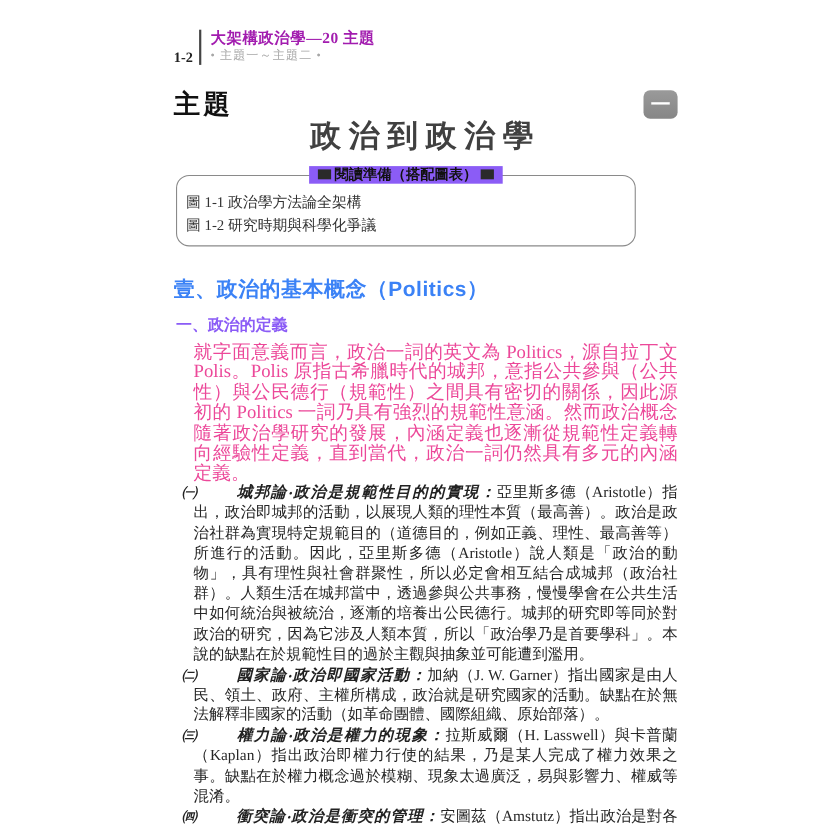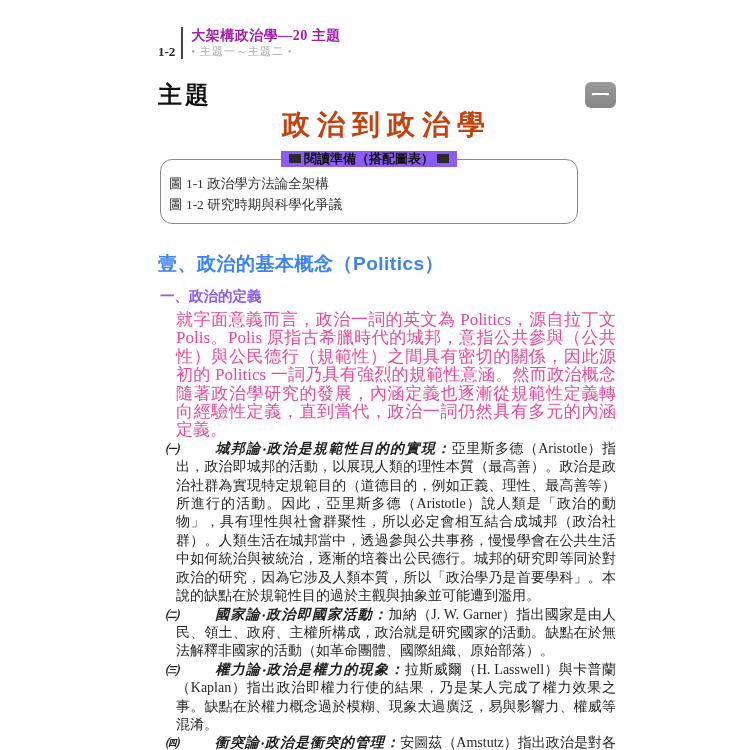--- a/index.html
+++ b/index.html
@@ -25,21 +25,21 @@
   .topicrow{margin-top:21px;height:30px;display:flex;align-items:center;justify-content:space-between;}
   .topiclabel{font-weight:bold;font-size:24px;letter-spacing:3px;color:#111;}
   .topicbadge{
     display:inline-block;width:31px;height:26px;margin-left:5px;
     background:linear-gradient(#9a9a9a,#868686);
     border-radius:6px;color:#ffffff;font-weight:bold;font-size:18px;
     line-height:26px;text-align:center;
   }
 
   .maintitle{
-    margin:-4px 0 0 0;font-size:28px;font-weight:bold;color:#c2410c;
+    margin:-4px 0 0 0;font-size:28px;font-weight:bold;color:#404040;
     text-align:center;letter-spacing:7px;line-height:38px;
   }
 
   
   .rbox{
     position:relative;margin:15px 0 0 2px;width:402px;
     border:1.5px solid #8a8a8a;border-radius:12px;
     padding:13px 6px 8px 8px;
   }
   .rbox-title{

